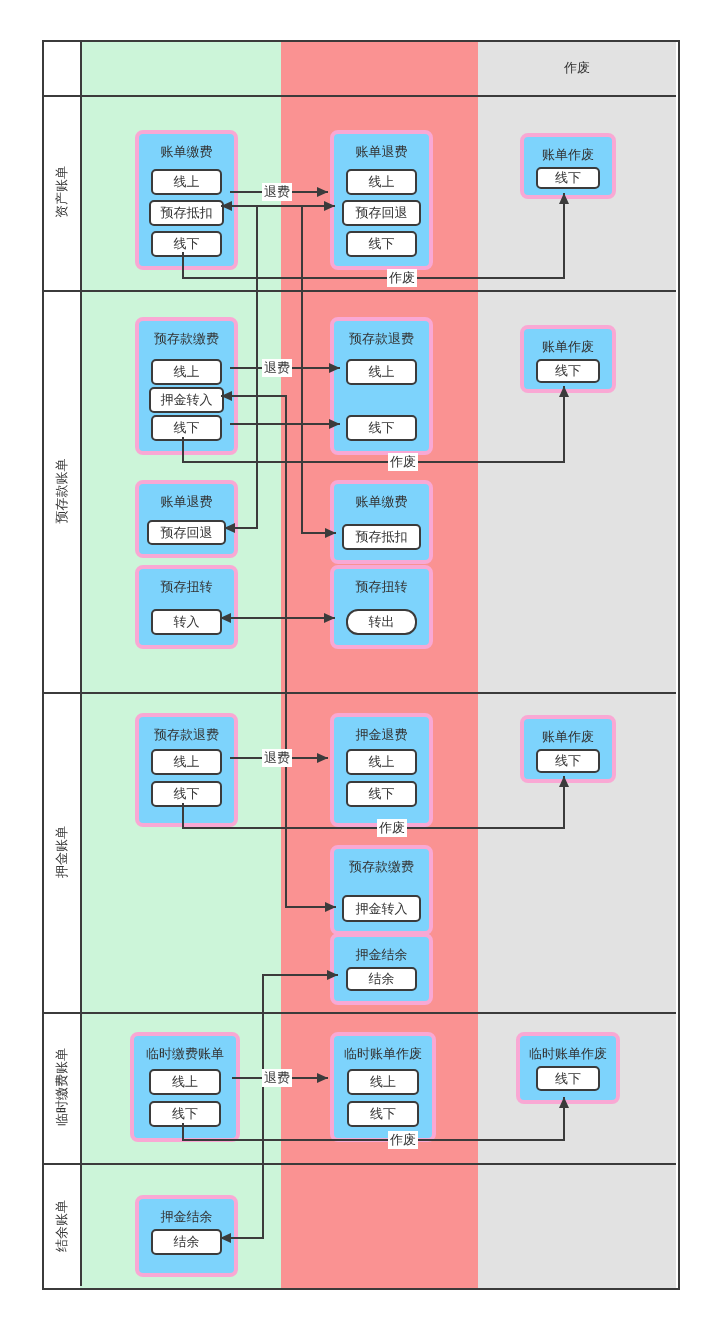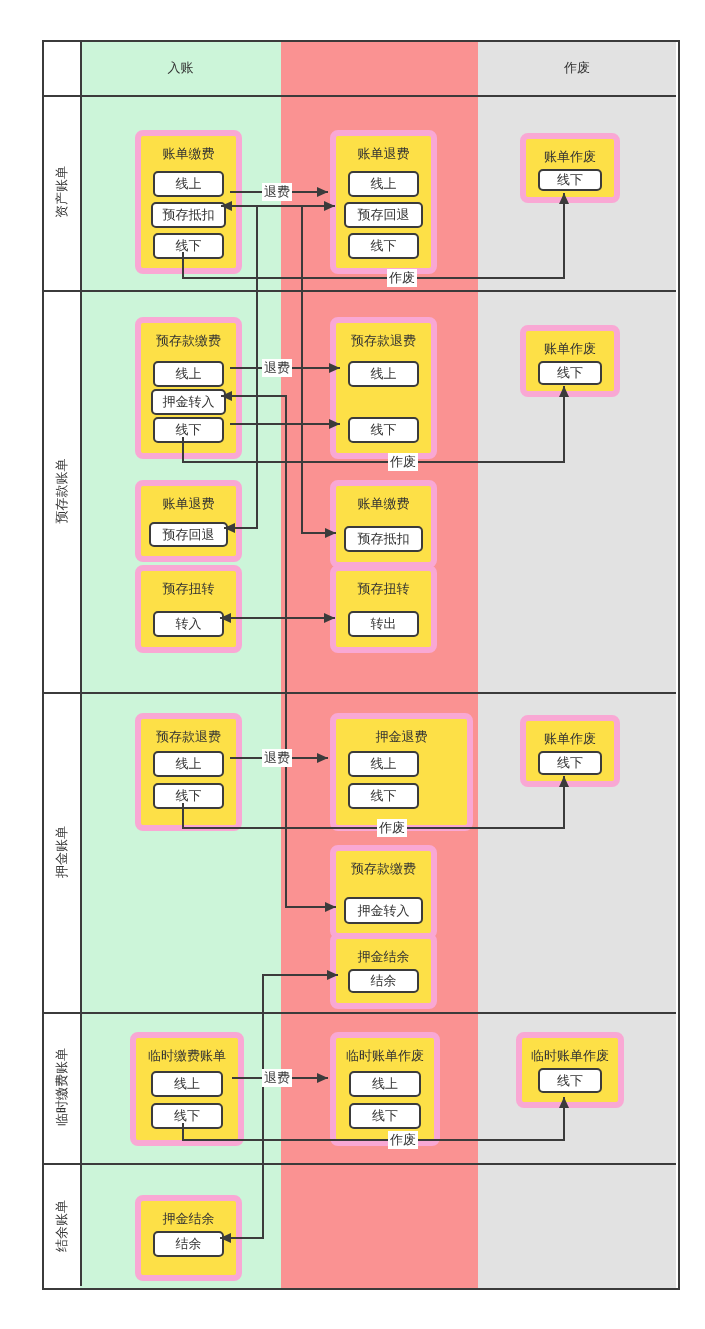--- a/index.html
+++ b/index.html
@@ -9,21 +9,21 @@
     overflow:hidden;
   }
   .stripe{position:absolute;top:40px;height:1250px;z-index:0;}
   .gridline{position:absolute;background:#3b3b3b;z-index:2;}
   .tableborder{position:absolute;left:42px;top:40px;width:634px;height:1246px;
     border:2px solid #3b3b3b;z-index:2;pointer-events:none;}
   .colhead{position:absolute;top:40px;height:55px;display:flex;align-items:center;
     justify-content:center;font-size:13px;z-index:3;}
   .rowlab{position:absolute;white-space:nowrap;font-size:13px;z-index:3;
     transform:translate(-50%,-50%) rotate(-90deg);}
-  .obox{position:absolute;background:#fde047;border:6px solid #f9a8d4;border-radius:8px;z-index:3;font-family:Liberation Serif, serif;}
+  .obox{position:absolute;background:#7dd3fc;border:4px solid #f9a8d4;border-radius:8px;z-index:3;font-family:Liberation Serif, serif;}
   .otitle{position:absolute;top:9px;left:0;right:0;text-align:center;font-size:13px;}
   .sub{position:absolute;background:#fff;border:2px solid #3b3b3b;border-radius:5px;
     display:flex;align-items:center;justify-content:center;font-size:13px;box-sizing:border-box;}
   .edgelab{position:absolute;background:#fff;font-size:13px;padding:0 2px;z-index:5;
     transform:translate(-50%,-50%);white-space:nowrap;}
   svg.wires{position:absolute;left:0;top:0;z-index:4;pointer-events:none;}
 </style>
 </head>
 <body>
 
@@ -34,23 +34,20 @@
   <div class="stripe" style="left:478px;width:198px;background:#e2e2e2;"></div>
 
   <div class="tableborder"></div>
   <div class="gridline" style="left:80px;top:40px;width:2px;height:1246px;"></div>
   <div class="gridline" style="left:42px;top:95px;width:634px;height:2px;"></div>
   <div class="gridline" style="left:42px;top:290px;width:634px;height:2px;"></div>
   <div class="gridline" style="left:42px;top:692px;width:634px;height:2px;"></div>
   <div class="gridline" style="left:42px;top:1012px;width:634px;height:2px;"></div>
   <div class="gridline" style="left:42px;top:1163px;width:634px;height:2px;"></div>
 
-  <div class="colhead" style="left:80px;width:201px;">
-    <span>入账</span>
-  </div>
   <div class="colhead" style="left:478px;width:198px;">
     <span>作废</span>
   </div>
 
   <div class="rowlab" style="left:62px;top:192px;">资产账单</div>
   <div class="rowlab" style="left:62px;top:491px;">预存款账单</div>
   <div class="rowlab" style="left:62px;top:852px;">押金账单</div>
   <div class="rowlab" style="left:62px;top:1087px;">临时缴费账单</div>
   <div class="rowlab" style="left:62px;top:1226px;">结余账单</div>
 
@@ -93,29 +90,29 @@
   <div class="obox" style="left:330px;top:480px;width:95px;height:76px;">
     <div class="otitle">账单缴费</div>
     <div class="sub" style="left:8px;top:40px;width:79px;height:26px;">预存抵扣</div>
   </div>
   <div class="obox" style="left:135px;top:565px;width:95px;height:76px;">
     <div class="otitle">预存扭转</div>
     <div class="sub" style="left:12px;top:40px;width:71px;height:26px;">转入</div>
   </div>
   <div class="obox" style="left:330px;top:565px;width:95px;height:76px;">
     <div class="otitle">预存扭转</div>
-    <div class="sub" style="left:12px;top:40px;width:71px;height:26px;">转出</div>
+    <div class="sub" style="left:12px;top:40px;width:71px;height:26px;border-radius:12px;">转出</div>
   </div>
 
   <div class="obox" style="left:135px;top:713px;width:95px;height:106px;">
     <div class="otitle">预存款退费</div>
     <div class="sub" style="left:12px;top:32px;width:71px;height:26px;">线上</div>
     <div class="sub" style="left:12px;top:64px;width:71px;height:26px;">线下</div>
   </div>
-  <div class="obox" style="left:330px;top:713px;width:95px;height:106px;padding-left:36px;">
+  <div class="obox" style="left:330px;top:713px;width:95px;height:106px;">
     <div class="otitle">押金退费</div>
     <div class="sub" style="left:12px;top:32px;width:71px;height:26px;">线上</div>
     <div class="sub" style="left:12px;top:64px;width:71px;height:26px;">线下</div>
   </div>
   <div class="obox" style="left:520px;top:715px;width:88px;height:60px;">
     <div class="otitle">账单作废</div>
     <div class="sub" style="left:12px;top:30px;width:64px;height:24px;">线下</div>
   </div>
   <div class="obox" style="left:330px;top:845px;width:95px;height:82px;">
     <div class="otitle">预存款缴费</div>

